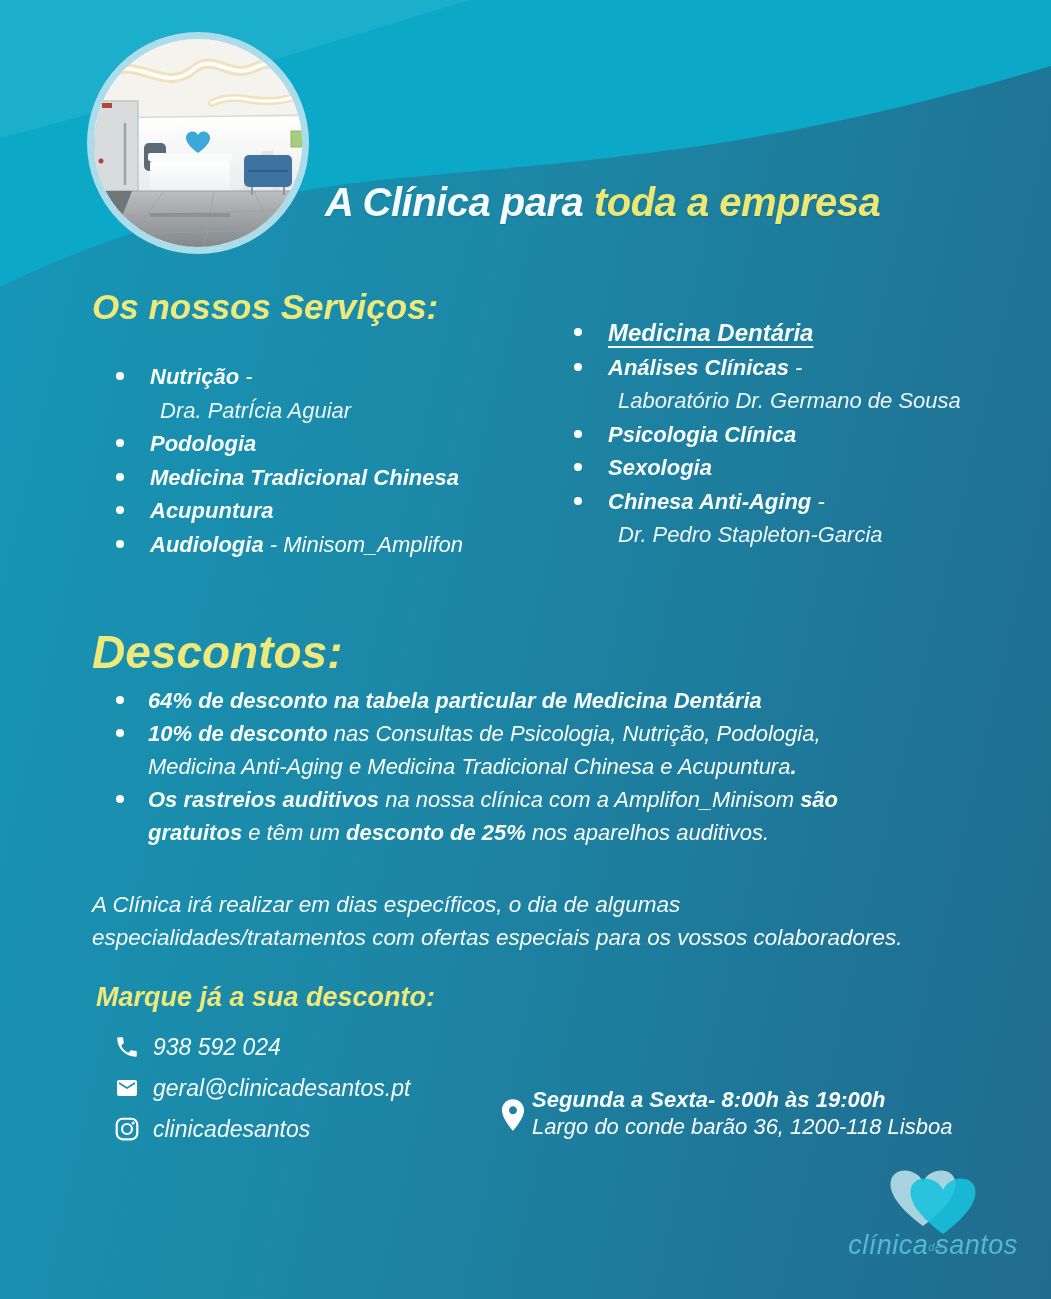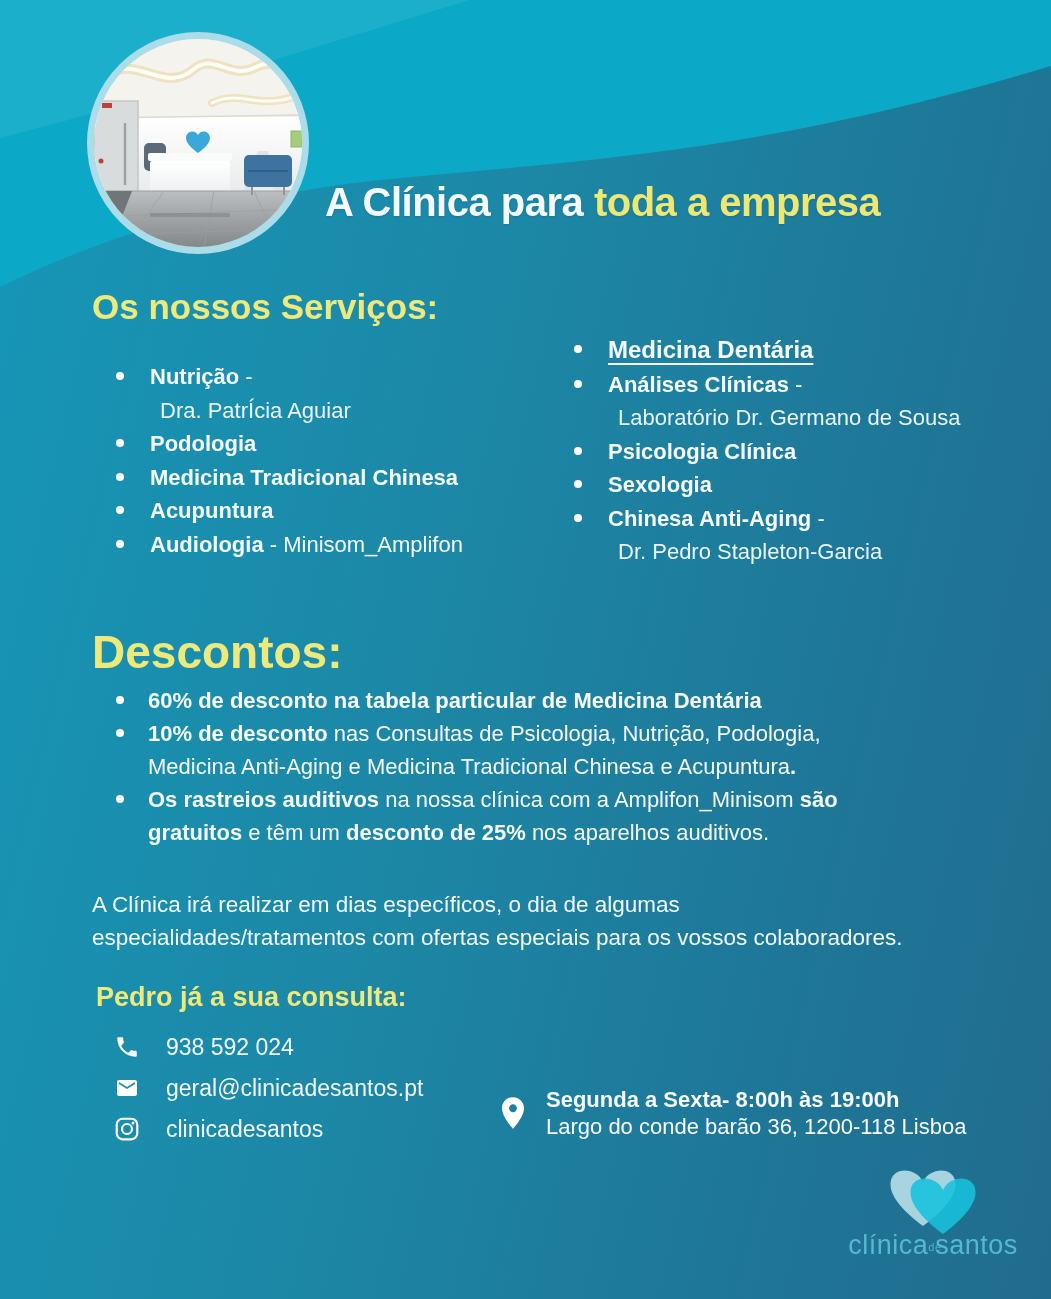--- a/index.html
+++ b/index.html
@@ -1,19 +1,20 @@
 <!DOCTYPE html>
 <html><head>
 <meta charset="utf-8">
 <style>
   html,body{margin:0;padding:0;background:#0d3b4f;}
   .page{
     position:relative;width:1051px;height:1299px;overflow:hidden;
     font-family:"Liberation Sans",sans-serif;
     background:linear-gradient(103deg,#1697b8 0%,#1d86a5 45%,#1e7899 72%,#216c8e 100%);
+    font-style:italic;
   }
   .abs{position:absolute;}
   svg{display:block;}
 
   
   .top-wave{left:0;top:0;}
 
   
   .photo-circle{
     left:87px;top:32px;width:208px;height:208px;border:7px solid #abdce9;
@@ -32,39 +33,39 @@
   .h-discounts{left:92px;top:625px;font-size:46px;font-weight:700;color:#eee97b;white-space:nowrap;}
   .h-marque{left:96px;top:982px;font-size:27px;font-weight:700;color:#eee97b;white-space:nowrap;}
 
   
   .list{color:#f6fcfd;font-size:22px;}
   .list .li{position:relative;padding-left:36px;line-height:33.5px;white-space:nowrap;}
   .list .li.sub{padding-left:46px;color:#eaf6f9;font-weight:400;}
   .dot{position:absolute;left:2px;top:12px;width:8px;height:8px;border-radius:50%;background:#ffffff;}
   .list b{font-weight:700;}
   .svc-left{left:114px;top:360px;width:450px;}
-  .svc-right{left:572px;top:333px;width:470px;}
+  .svc-right{left:572px;top:316px;width:470px;}
   .dentaria{font-size:24px;text-decoration:underline;text-underline-offset:5px;text-decoration-thickness:2px;}
 
   
   .disc-list{left:114px;top:684px;width:740px;color:#f6fcfd;font-size:22px;}
   .disc-list .li{position:relative;padding-left:34px;line-height:33px;}
   .disc-list .dot{top:12px;}
   .disc-list b{font-weight:700;}
 
   
   .note{left:92px;top:888px;width:900px;color:#f2fafb;font-size:22.5px;line-height:33px;font-weight:400;}
   .note span{display:block;}
 
   
   .contacts{left:112px;top:1032px;}
-  .c-row{display:flex;align-items:center;gap:24px;height:30px;margin-bottom:11px;color:#f2fafb;font-size:23px;white-space:nowrap;}
+  .c-row{display:flex;align-items:center;gap:11px;height:30px;margin-bottom:11px;color:#f2fafb;font-size:23px;white-space:nowrap;}
   .c-ico{width:30px;display:flex;justify-content:center;}
 
-  .loc{left:494px;top:1086px;display:flex;gap:14px;align-items:center;color:#f6fcfd;}
+  .loc{left:494px;top:1086px;display:flex;align-items:flex-end;color:#f6fcfd;}
   .loc-txt{font-size:22px;line-height:27px;white-space:nowrap;}
   .loc-txt .b{font-weight:700;display:block;}
   .loc-txt .r{font-weight:400;display:block;}
 
   
   .logo{left:838px;top:1160px;width:190px;text-align:center;}
   .logo-text{
     margin-top:-4px;color:rgba(94,197,220,.85);font-size:27px;font-weight:400;
     letter-spacing:.5px;white-space:nowrap;display:flex;align-items:center;justify-content:center;
   }
@@ -152,36 +153,36 @@
     <div class="li"><span class="dot"></span><b>Psicologia Clínica</b></div>
     <div class="li"><span class="dot"></span><b>Sexologia</b></div>
     <div class="li"><span class="dot"></span><b>Chinesa Anti-Aging</b><span> -</span></div>
     <div class="li sub"><span>Dr. Pedro Stapleton-Garcia</span></div>
   </div>
 
   <div class="abs h-discounts">Descontos:</div>
 
   <div class="abs disc-list">
     <div class="li">
-      <span class="dot"></span><b>60% de desconto na tabela particular de Medicina Dentária</b>
+      <span class="dot"></span><b>64% de desconto na tabela particular de Medicina Dentária</b>
     </div>
     <div class="li">
       <span class="dot"></span><b>10% de desconto</b><span> nas Consultas de Psicologia, Nutrição, Podologia, Medicina Anti-Aging e Medicina Tradicional Chinesa e Acupuntura</span><b>.</b>
     </div>
     <div class="li">
       <span class="dot"></span><b>Os rastreios auditivos</b><span> na nossa clínica com a Amplifon_Minisom </span><b>são gratuitos</b><span> e têm um </span><b>desconto de 25%</b><span> nos aparelhos auditivos.</span>
     </div>
   </div>
 
   <div class="abs note">
     <span>A Clínica irá realizar em dias específicos, o dia de algumas</span>
     <span>especialidades/tratamentos com ofertas especiais para os vossos colaboradores.</span>
   </div>
 
-  <div class="abs h-marque">Pedro já a sua consulta:</div>
+  <div class="abs h-marque">Marque já a sua desconto:</div>
 
   <div class="abs contacts">
     <div class="c-row">
       <span class="c-ico">
         <svg width="26" height="26" viewBox="0 0 24 24">
             <path fill="#ffffff" d="M6.62 10.79c1.44 2.83 3.76 5.14 6.59 6.59l2.2-2.21c.27-.27.67-.36 1.02-.24 1.12.37 2.33.57 3.57.57.55 0 1 .45 1 1V20c0 .55-.45 1-1 1-9.39 0-17-7.61-17-17 0-.55.45-1 1-1h3.5c.55 0 1 .45 1 1 0 1.25.2 2.45.57 3.57.11.35.03.74-.25 1.02l-2.2 2.2z"></path>
           </svg>
       </span>
       <span>938 592 024</span>
     </div>

